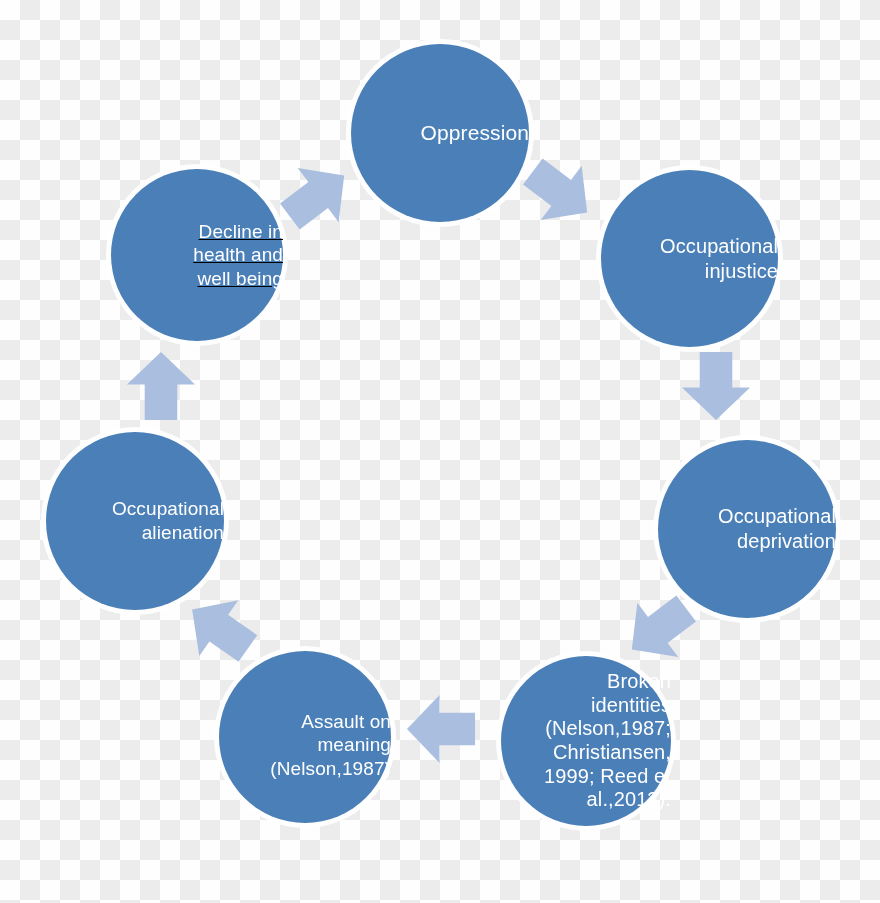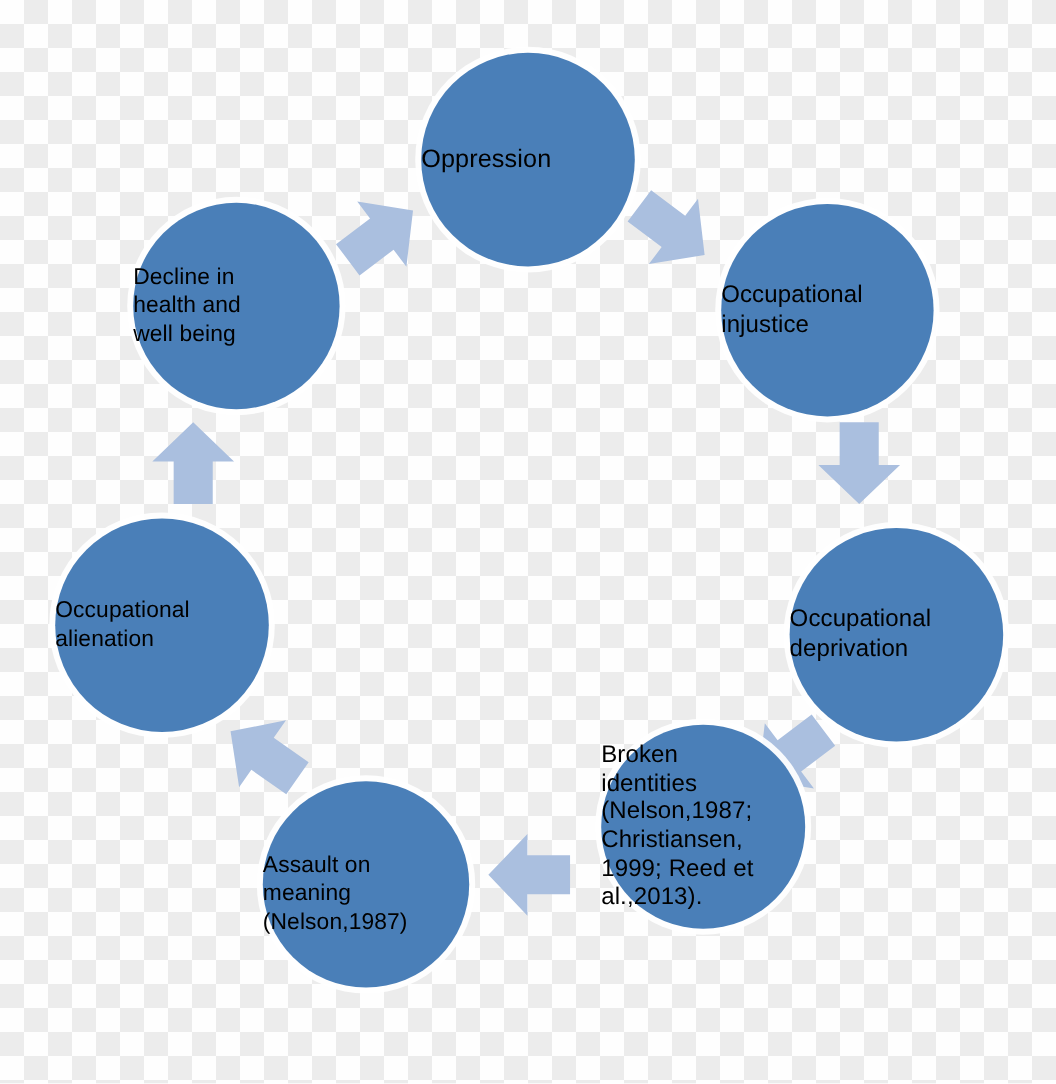--- a/index.html
+++ b/index.html
@@ -32,48 +32,48 @@
     position: absolute;
     border-radius: 50%;
     background: #4a7fb8;
     box-shadow: 0 0 0 5px rgba(255,255,255,0.92);
     display: flex;
     align-items: center;
     justify-content: center;
     box-sizing: border-box;
   }
   .node-label {
-    color: #000000;
-    text-align: left;
+    color: #ffffff;
+    text-align: right;
     line-height: 1.24;
     white-space: pre-line;
     letter-spacing: 0.1px;
     width: 118%;
   }
 
   
   #node-oppression          { left: 351px; top: 44px;  width: 178px; height: 178px; }
   #node-oppression .node-label          { font-size: 21px; }
 
   #node-occupational-injustice { left: 601px; top: 170px; width: 177px; height: 177px; }
   #node-occupational-injustice .node-label { font-size: 20px; }
 
   #node-occupational-deprivation { left: 658px; top: 440px; width: 178px; height: 178px; }
   #node-occupational-deprivation .node-label { font-size: 20px; }
 
-  #node-broken-identities   { left: 501px; top: 604px; width: 170px; height: 170px; }
+  #node-broken-identities   { left: 501px; top: 656px; width: 170px; height: 170px; }
   #node-broken-identities .node-label   { font-size: 20px; line-height: 1.18; }
 
   #node-assault-on-meaning  { left: 219px; top: 651px; width: 172px; height: 172px; }
   #node-assault-on-meaning .node-label  { font-size: 19px; margin-top: 16px; }
 
   #node-occupational-alienation { left: 46px; top: 432px; width: 178px; height: 178px; }
   #node-occupational-alienation .node-label { font-size: 19px; }
 
-  #node-decline-in-health   { left: 111px; top: 169px; width: 172px; height: 172px; }
+  #node-decline-in-health   { left: 111px; top: 169px; width: 172px; height: 172px; text-decoration: underline; }
   #node-decline-in-health .node-label   { font-size: 19px; }
 
   
   .arrow {
     position: absolute;
     width: 74px;
     height: 74px;
   }
   .arrow svg { display: block; width: 100%; height: 100%; }
 

